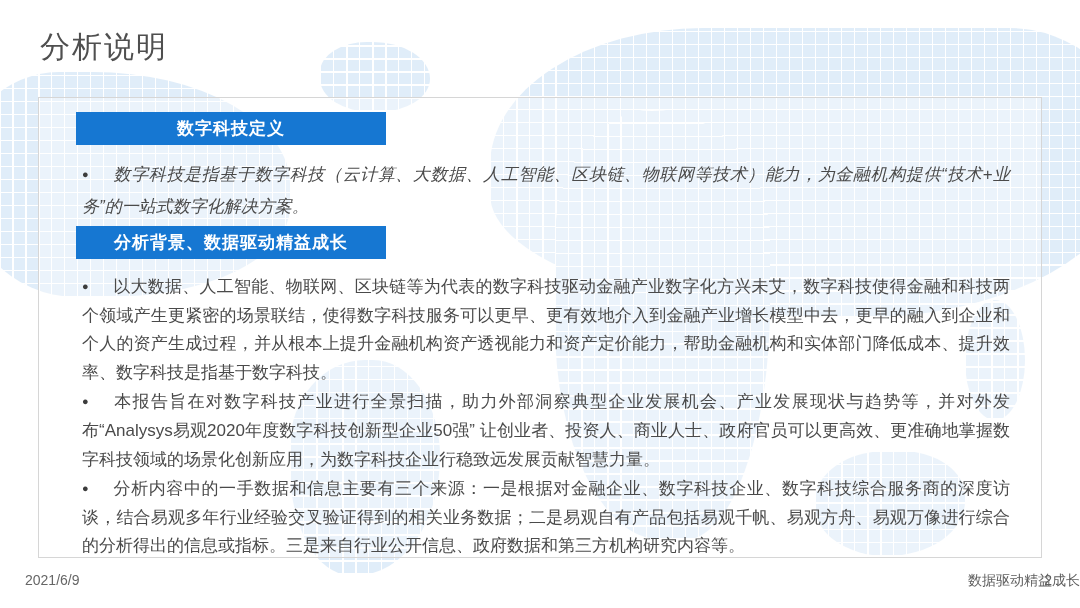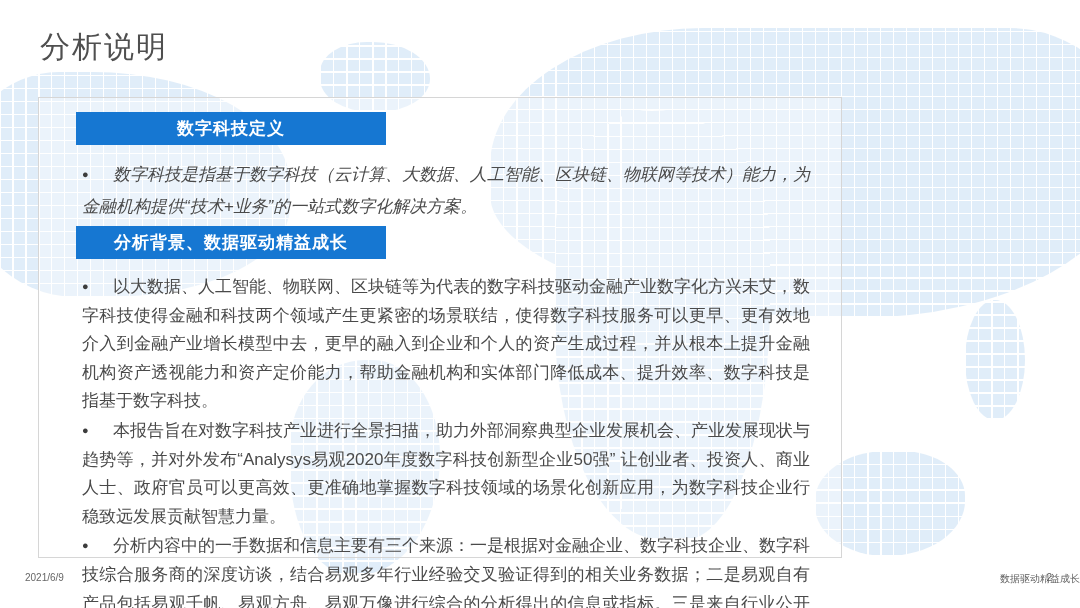--- a/index.html
+++ b/index.html
@@ -24,21 +24,21 @@
   .blob.b-sa{left:290px;top:360px;width:150px;height:215px;border-radius:50% 45% 55% 40%/40% 45% 55% 50%;}
   .blob.b-au{right:115px;bottom:52px;width:150px;height:105px;border-radius:50% 45% 55% 50%;}
   .blob.b-jp{right:55px;top:300px;width:60px;height:120px;border-radius:50%;}
 
   
   .slide-title{
     position:absolute;left:40px;top:27px;z-index:2;
     font-size:30px;color:#4f4f4f;letter-spacing:2px;font-weight:400;
   }
   .card{
-    position:absolute;left:38px;top:97px;width:804px;height:461px;z-index:1;
+    position:absolute;left:38px;top:97px;width:1004px;height:461px;z-index:1;
     border:1px solid #d6d6d6;background:rgba(255,255,255,0.35);
     box-sizing:border-box;
     padding:14px 31px 0 37px;
   }
   .badge{
     width:310px;height:33px;line-height:33px;
     background:#1677d2;color:#ffffff;
     font-size:17px;font-weight:bold;text-align:center;letter-spacing:1px;
   }
   .badge.second{margin-top:3px;}
@@ -51,21 +51,21 @@
   .bullet-item .marker{
     display:inline-block;width:31px;
     font-size:11px;color:#3c3c3c;vertical-align:2px;
   }
   .sec1-list{margin-top:13px;font-style:italic;}
   .sec1-list .bullet-item{line-height:32px;}
   .sec2-list{margin-top:13px;}
   .sec2-list .bullet-item{line-height:28.6px;}
   .footer{
     position:absolute;left:0;right:0;top:572px;height:22px;z-index:2;
-    font-size:10px;color:#666666;
+    font-size:14px;color:#666666;
   }
   .footer .date{position:absolute;left:25px;top:0;}
   .footer .slogan{position:absolute;left:0;right:0;text-align:right;top:0;color:#5f5f5f;}
   .footer .page-num{position:absolute;right:28px;top:0;color:#5f5f5f;}
 </style>
 </head>
 <body>
 
 <div class="map-bg">
   <div class="blob b-na"></div>

